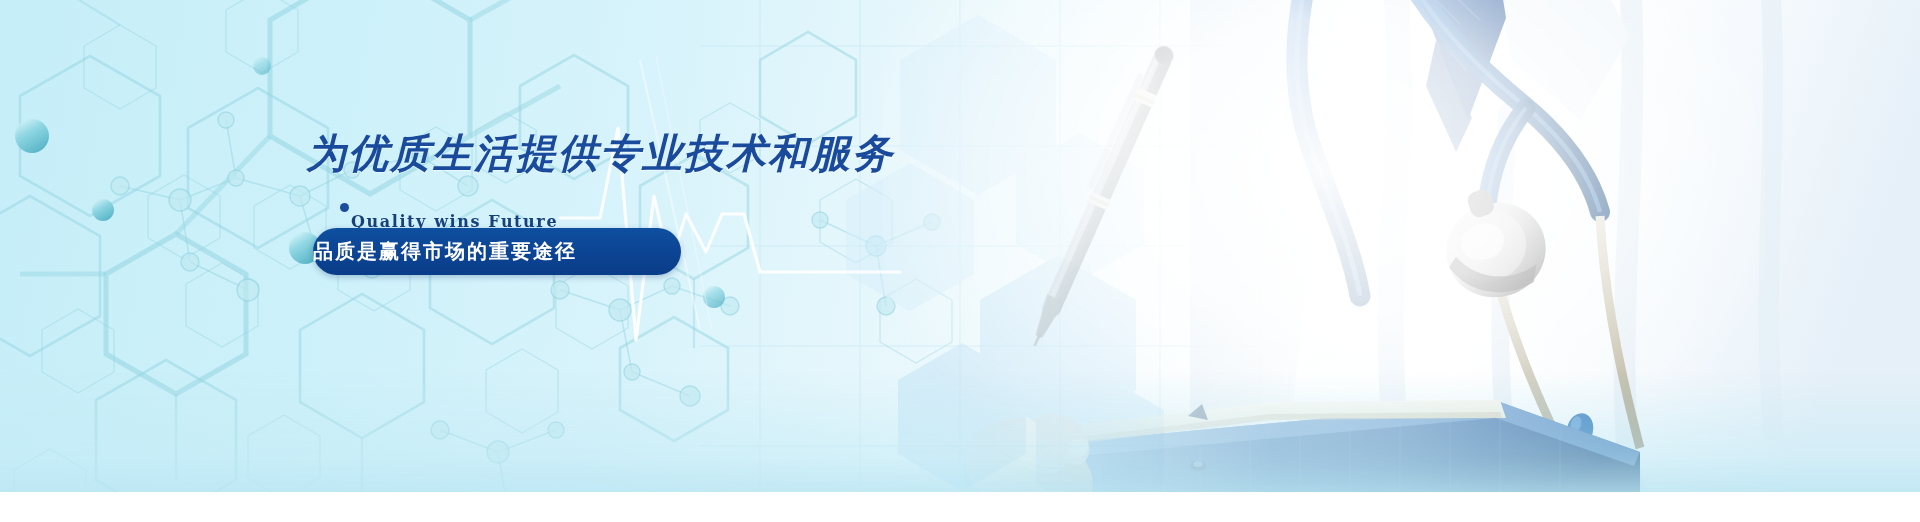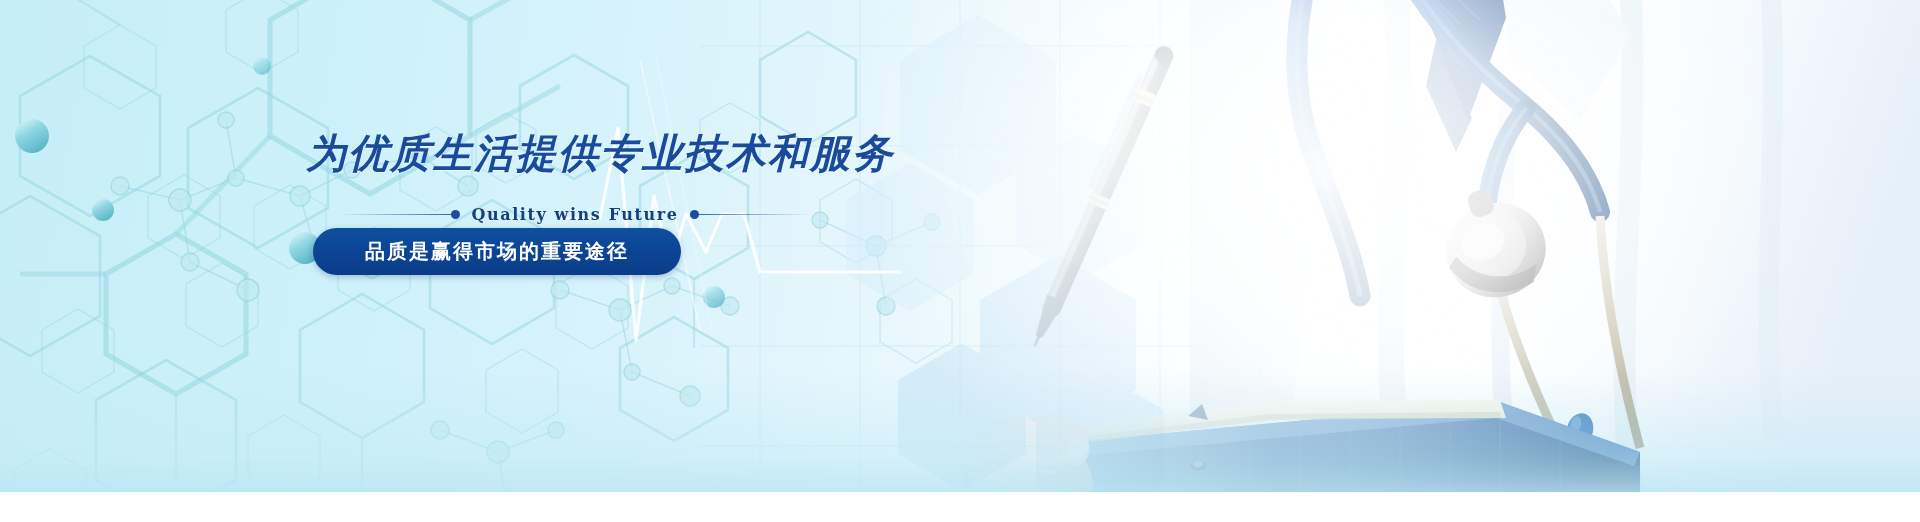--- a/index.html
+++ b/index.html
@@ -46,38 +46,38 @@
   .headline {
     position:absolute; left:306px; top:126px;
     font-size:40px; font-weight:bold; font-style:italic;
     letter-spacing:2px; color:#1a4a9c; white-space:nowrap;
     text-shadow:0 1px 0 rgba(255,255,255,.55);
     font-family:"DejaVu Sans","Liberation Sans",sans-serif;
   }
 
   .subline {
     position:absolute; left:340px; top:203px; width:470px; height:22px;
-    display:flex; align-items:center;
+    display:flex; flex-direction:column;
   }
   .sub-rule { flex:1 1 auto; height:1px; background:linear-gradient(to right, rgba(26,74,156,0) 0%, rgba(26,74,156,.75) 90%, rgba(26,74,156,.85) 100%); }
   .sub-rule.right { background:linear-gradient(to left, rgba(26,74,156,0) 0%, rgba(26,74,156,.75) 90%, rgba(26,74,156,.85) 100%); }
   .sub-dot { width:9px; height:9px; border-radius:50%; background:#1b4c9e; flex:0 0 auto; }
   .sub-text {
     flex:0 0 auto; padding:0 11px;
     font-family:"DejaVu Serif","Liberation Serif",serif;
     font-size:16px; font-weight:bold; letter-spacing:1.6px; color:#17407f;
     white-space:nowrap;
   }
 
   .pill {
     position:absolute; left:313px; top:228px;
     width:368px; height:47px; border-radius:24px;
     background:linear-gradient(180deg,#0f4f9f 0%,#0c4494 52%,#0a3d88 100%);
     box-shadow:0 2px 6px rgba(8,52,110,.28);
-    display:flex; align-items:center; justify-content:center;
+    display:flex; align-items:center; 
   }
   .pill-text {
     font-size:20px; font-weight:bold; color:#ffffff;
     letter-spacing:2px; white-space:nowrap;
     font-family:"DejaVu Sans","Liberation Sans",sans-serif;
   }
 </style>
 </head>
 <body>
 

